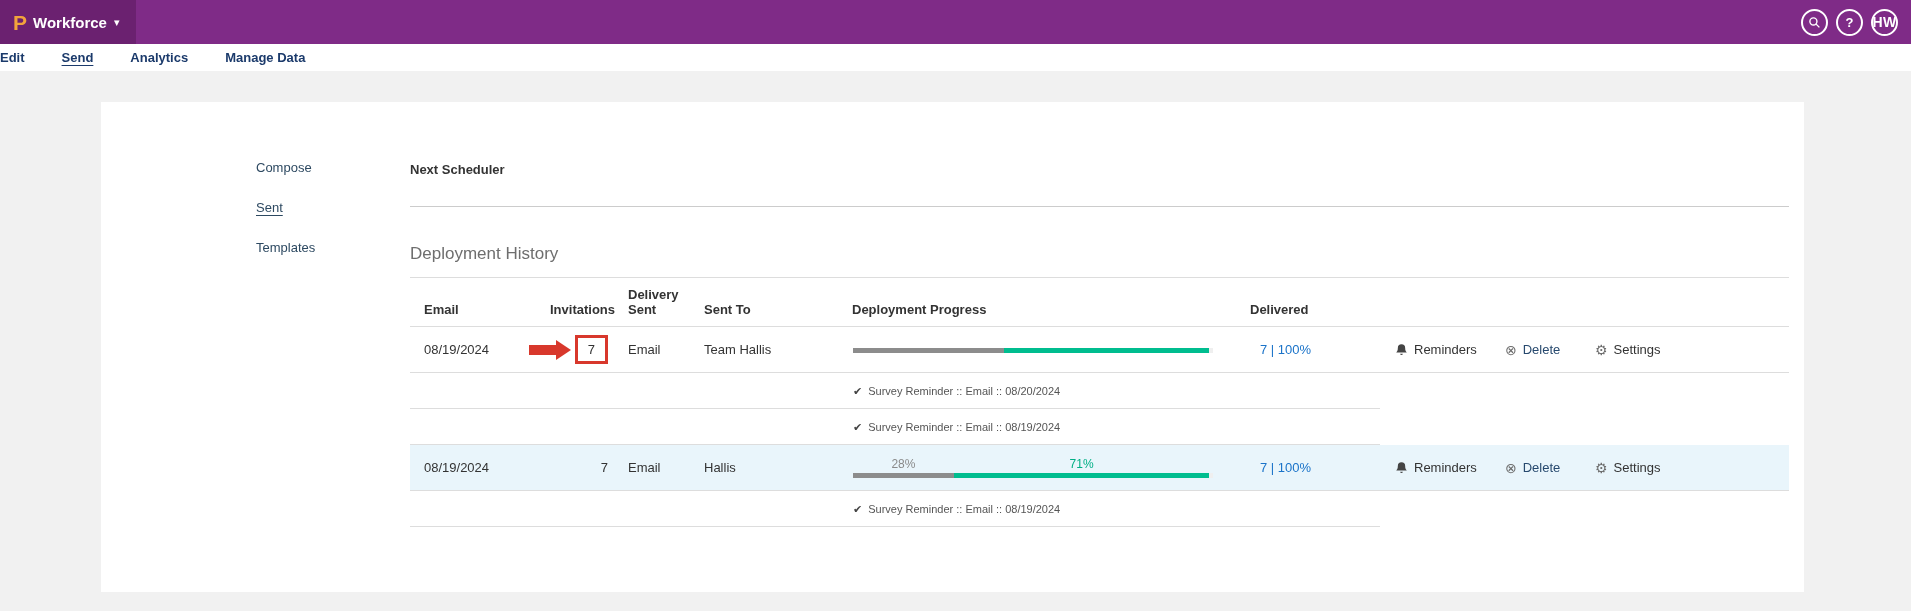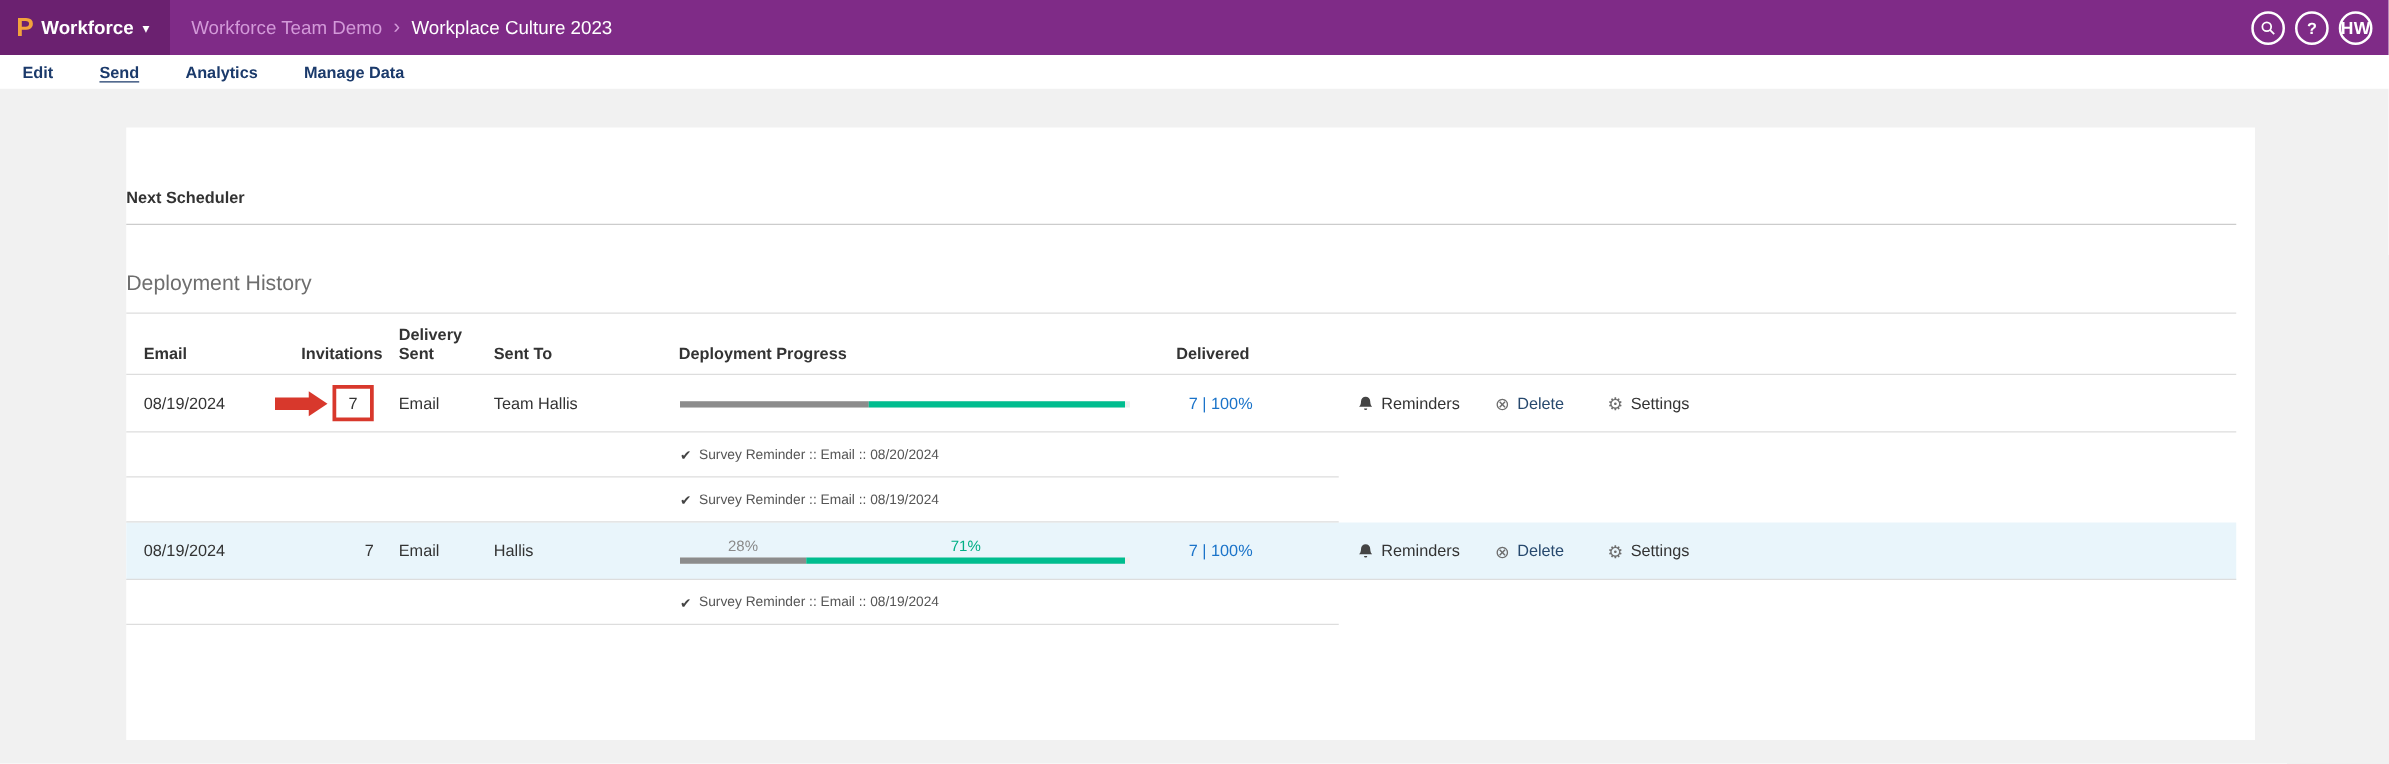--- a/index.html
+++ b/index.html
@@ -32,21 +32,21 @@
     width:27px; height:27px; border:2px solid #ffffff; border-radius:50%;
     color:#ffffff; display:flex; align-items:center; justify-content:center;
     font-size:13px; font-weight:bold; cursor:pointer;
   }
   .circle-btn.avatar { font-size:14px; letter-spacing:0.3px; }
 
   
   .navbar {
     height:27px; background:#ffffff;
     display:flex; align-items:center; gap:37px;
-    padding-left:18px; font-size:13px; font-weight:bold;
+    font-size:13px; font-weight:bold;
   }
   .nav-item { color:#1b3a6b; cursor:pointer; }
   .nav-item.active { text-decoration:underline; text-underline-offset:3px; }
 
   
   .page { background:#f1f1f1; height:540px; padding-top:31px; }
   .card {
     width:1703px; height:490px; margin-left:101px;
     background:#ffffff; display:flex;
   }
@@ -56,22 +56,22 @@
   .side-item {
     display:block; font-size:13px; color:#2d4961;
     margin-bottom:25px; cursor:pointer;
   }
   .side-item.active { text-decoration:underline; text-underline-offset:3px; }
 
   .content { flex:1; padding:16px 15px 0 0; }
   .section-title { font-size:17px; font-weight:400; color:#6e6e6e; line-height:20px; }
 
   .next-sched {
-    margin-top:32px; font-size:13px; font-weight:bold; color:#333333;
-    padding-bottom:14px; border-bottom:1px solid #cccccc;
+    margin-top:44px; font-size:13px; font-weight:bold; color:#333333;
+    padding-bottom:29px; border-bottom:1px solid #cccccc;
   }
   .empty-msg { padding-top:11px; font-size:13px; color:#444444; }
   .history-title { margin-top:37px; }
 
   
   .table { margin-top:13px; border-top:1px solid #dddddd; font-size:13px; color:#333333; }
   .trow {
     display:grid;
     grid-template-columns:140px 60px 90px 140px 400px 155px 110px 90px 105px 1fr;
   }
@@ -133,25 +133,20 @@
   .subrow .sub-text { margin-left:6px; }
 </style>
 </head>
 <body>
 
 <div class="topbar">
   <div class="brand">
     <span class="brand-p">P</span>
     <span class="brand-name">Workforce</span>
     <span class="brand-caret">▾</span>
-  </div>
-  <div class="breadcrumb">
-    <span class="crumb-parent">Workforce Team Demo</span>
-    <span class="crumb-sep">›</span>
-    <span class="crumb-current">Workplace Culture 2023</span>
   </div>
   <div class="topbar-actions">
     <div class="circle-btn">
       <span style="display:flex;">
         <svg width="13" height="13" viewBox="0 0 24 24" fill="none" stroke="#ffffff" stroke-width="2.6">
           <circle cx="10" cy="10" r="6.5"></circle>
           <line x1="15" y1="15" x2="21" y2="21"></line>
         </svg>
       </span>
     </div>
@@ -167,20 +162,25 @@
 <div class="navbar">
   <span class="nav-item">Edit</span>
   <span class="nav-item active">Send</span>
   <span class="nav-item">Analytics</span>
   <span class="nav-item">Manage Data</span>
 </div>
 
 <div class="page">
   <div class="card">
 
+    <div class="side">
+      <span class="side-item">Compose</span>
+      <span class="side-item active">Sent</span>
+      <span class="side-item">Templates</span>
+    </div>
 
     <div class="content">
 
 
       <div class="next-sched">Next Scheduler</div>
 
       <div class="section-title history-title">Deployment History</div>
 
       <div class="table">
 

